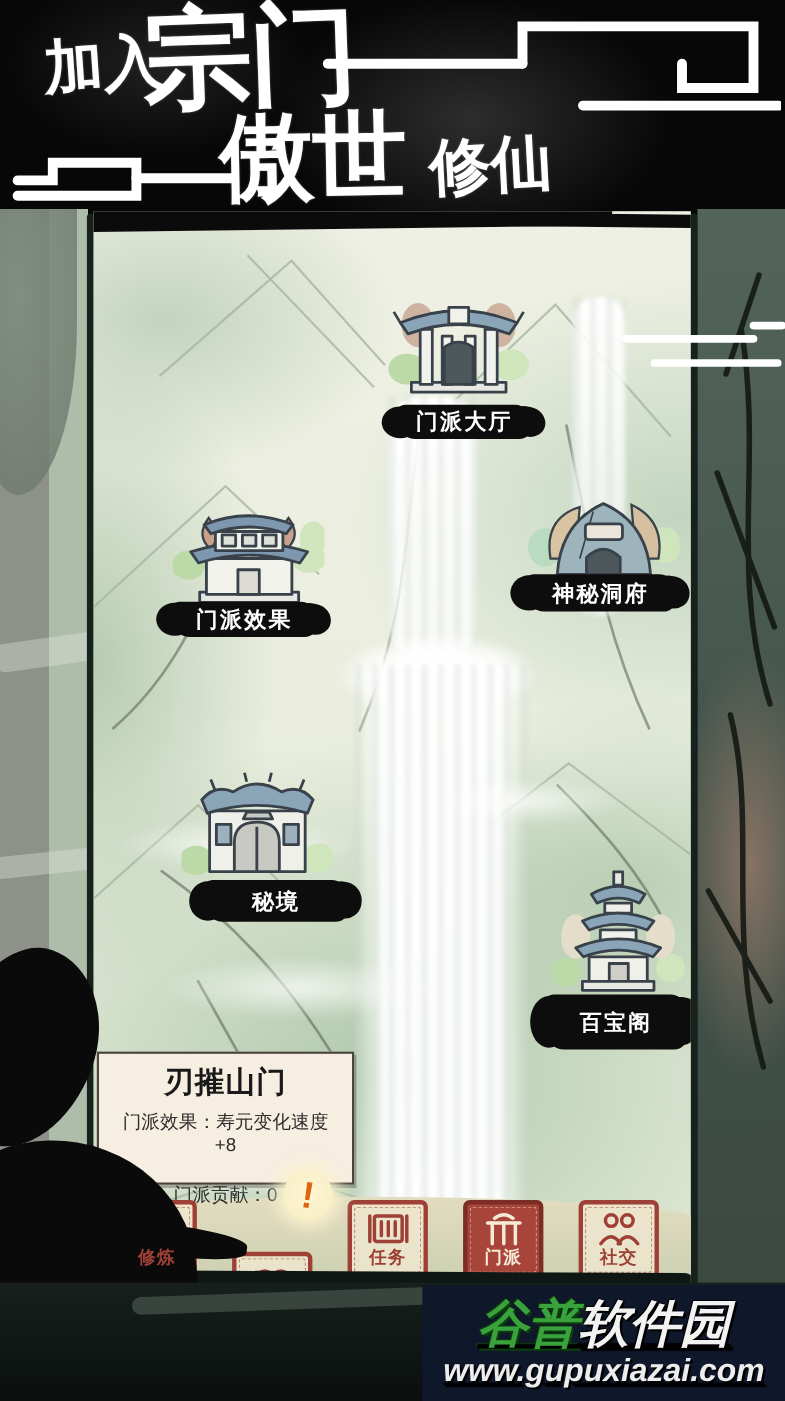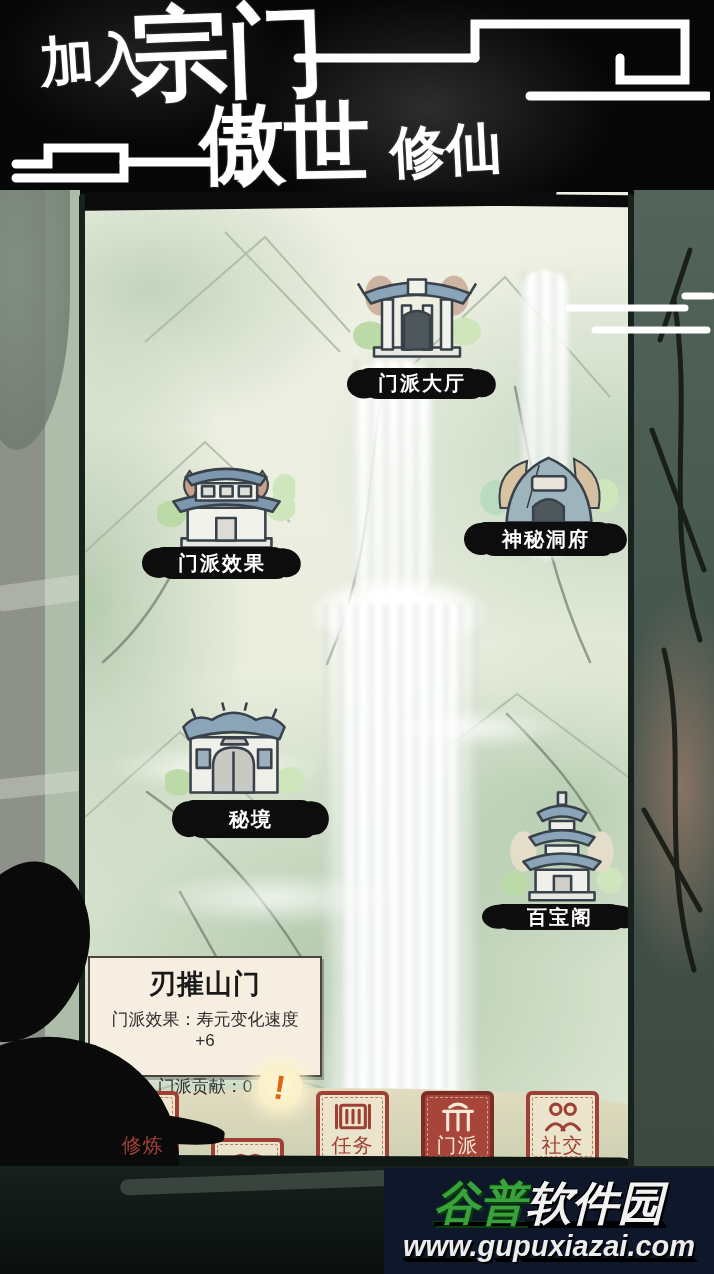--- a/index.html
+++ b/index.html
@@ -78,21 +78,21 @@
     border:2px solid #4a443c;box-shadow:2px 3px 0 rgba(0,0,0,.25);padding:8px 12px;}
   .info-title{font-size:27px;font-weight:900;color:#191919;letter-spacing:1px;}
   .info-line{font-size:17px;color:#2d2d2d;margin-top:6px;}
   .info-line.gap{margin-top:24px;}
 
   
   .seal-btn{position:absolute;width:73px;height:72px;background:rgba(238,230,207,.85);
     border:4px solid #9e4036;border-radius:6px;display:flex;flex-direction:column;align-items:center;cursor:pointer;}
   .seal-btn::before{content:"";position:absolute;inset:2px;border:1px dashed rgba(158,64,54,.65);border-radius:3px;}
   .seal-btn svg{margin-top:4px;}
-  .seal-btn .nlabel{position:relative;z-index:1;font-size:20px;font-weight:normal;color:#9e4036;
+  .seal-btn .nlabel{position:relative;z-index:1;font-size:16px;font-weight:bold;color:#9e4036;
     letter-spacing:1px;margin-top:-2px;}
   .seal-btn.active{background:#a8453a;border-color:#7c2e26;}
   .seal-btn.active::before{border-color:rgba(255,235,220,.55);}
   .seal-btn.active .nlabel{color:#f6ead6;}
   .badge{position:absolute;width:46px;height:46px;border-radius:50%;
     background:radial-gradient(circle at 50% 45%, #fdf6d6, #f7ecc0);
     box-shadow:0 0 14px 7px rgba(250,242,205,.85);display:flex;align-items:center;justify-content:center;z-index:5;}
   .badge span{color:#dd660e;font-size:34px;font-weight:900;transform:rotate(9deg);}
 
   
@@ -292,28 +292,28 @@
         <path d="M36 24 Q60 10 84 24 L79 32 Q60 23 41 32 Z" fill="#8aa4b8"></path>
         <rect x="48" y="32" width="24" height="9" fill="#f0f0ea"></rect>
         <path d="M28 48 Q60 34 92 48 L86 56 Q60 46 34 56 Z" fill="#8aa4b8"></path>
         <rect x="44" y="56" width="32" height="9" fill="#f0f0ea"></rect>
         <path d="M22 72 Q60 56 98 72 L91 80 Q60 68 29 80 Z" fill="#8aa4b8"></path>
         <rect x="34" y="80" width="52" height="24" fill="#f0f0ea"></rect>
         <rect x="52" y="86" width="17" height="18" fill="#cfcfc8"></rect>
         <rect x="28" y="102" width="64" height="8" fill="#e8e8e2"></rect>
       </g>
     </svg>
-    <div class="ink-label" style="left:410px;top:712px;width:130px;height:26px;">
+    <div class="ink-label" style="left:410px;top:712px;width:130px;height:50px;">
       <span>百宝阁</span>
       </div>
 
 
     <div class="info-panel" style="left:3px;top:764px;">
       <div class="info-title">刃摧山门</div>
-      <div class="info-line">门派效果：寿元变化速度+6</div>
+      <div class="info-line">门派效果：寿元变化速度+8</div>
       <div class="info-line gap">门派贡献：0</div>
     </div>
 
     <div class="seal-btn" style="left:21px;top:899px;">
       <svg width="42" height="36" viewBox="0 0 40 34">
         <g fill="none" stroke="#9e4036" stroke-width="3" stroke-linecap="round" stroke-linejoin="round">
           <path d="M4 30 L14 10 L21 24 L27 14 L36 30"></path>
             <path d="M10 8 Q14 4 18 7"></path>
         </g>
       </svg>

